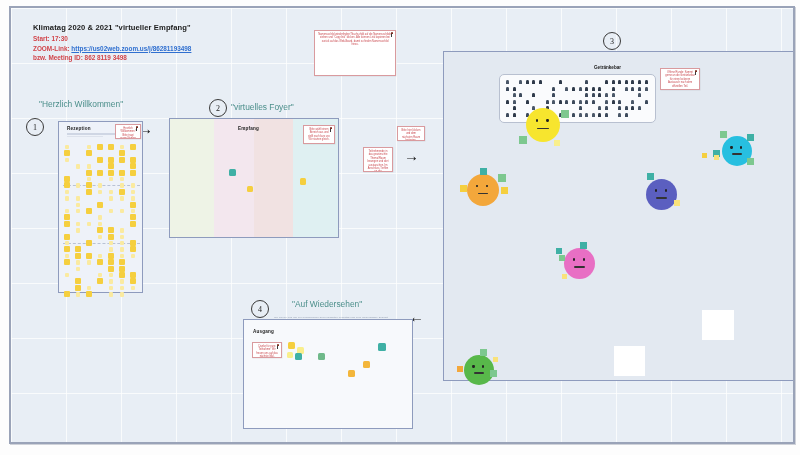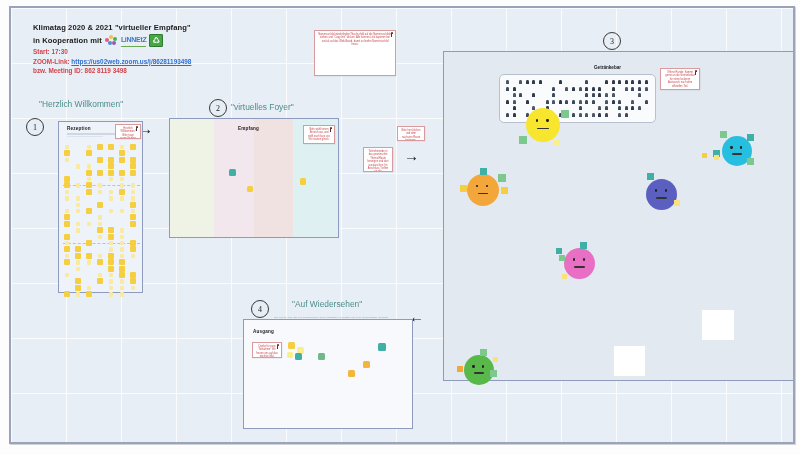--- a/index.html
+++ b/index.html
@@ -117,32 +117,20 @@
 </style>
 </head>
 <body>
 
 <div class="stage">
   <div class="board">
     <div class="grid"></div>
 
     <div class="hdr">
       <div class="l1">Klimatag 2020 &amp; 2021 "virtueller Empfang"</div>
-      <div class="l2">
-        <span>in Kooperation mit</span>
-        <span class="logo-flower">
-          <i style="left:0;top:3px;background:#e05a8a"></i>
-          <i style="left:4px;top:0;background:#f2c33c"></i>
-          <i style="left:8px;top:2px;background:#4fae52"></i>
-          <i style="left:3px;top:6px;background:#4a8fd0"></i>
-          <i style="left:7px;top:6px;background:#9b59b6"></i>
-        </span>
-        <span class="logo-word">LiNNEtZ</span>
-        <span class="logo-green">♺</span>
-      </div>
       <div class="small">
         <span class="red">Start:</span>
         <span class="red">17:30</span>
       </div>
       <div class="small">
         <span class="red">ZOOM-Link:</span>
         <span class="lnk">https://us02web.zoom.us/j/86281193498</span>
       </div>
       <div class="small">
         <span class="red">bzw. Meeting ID:</span>

